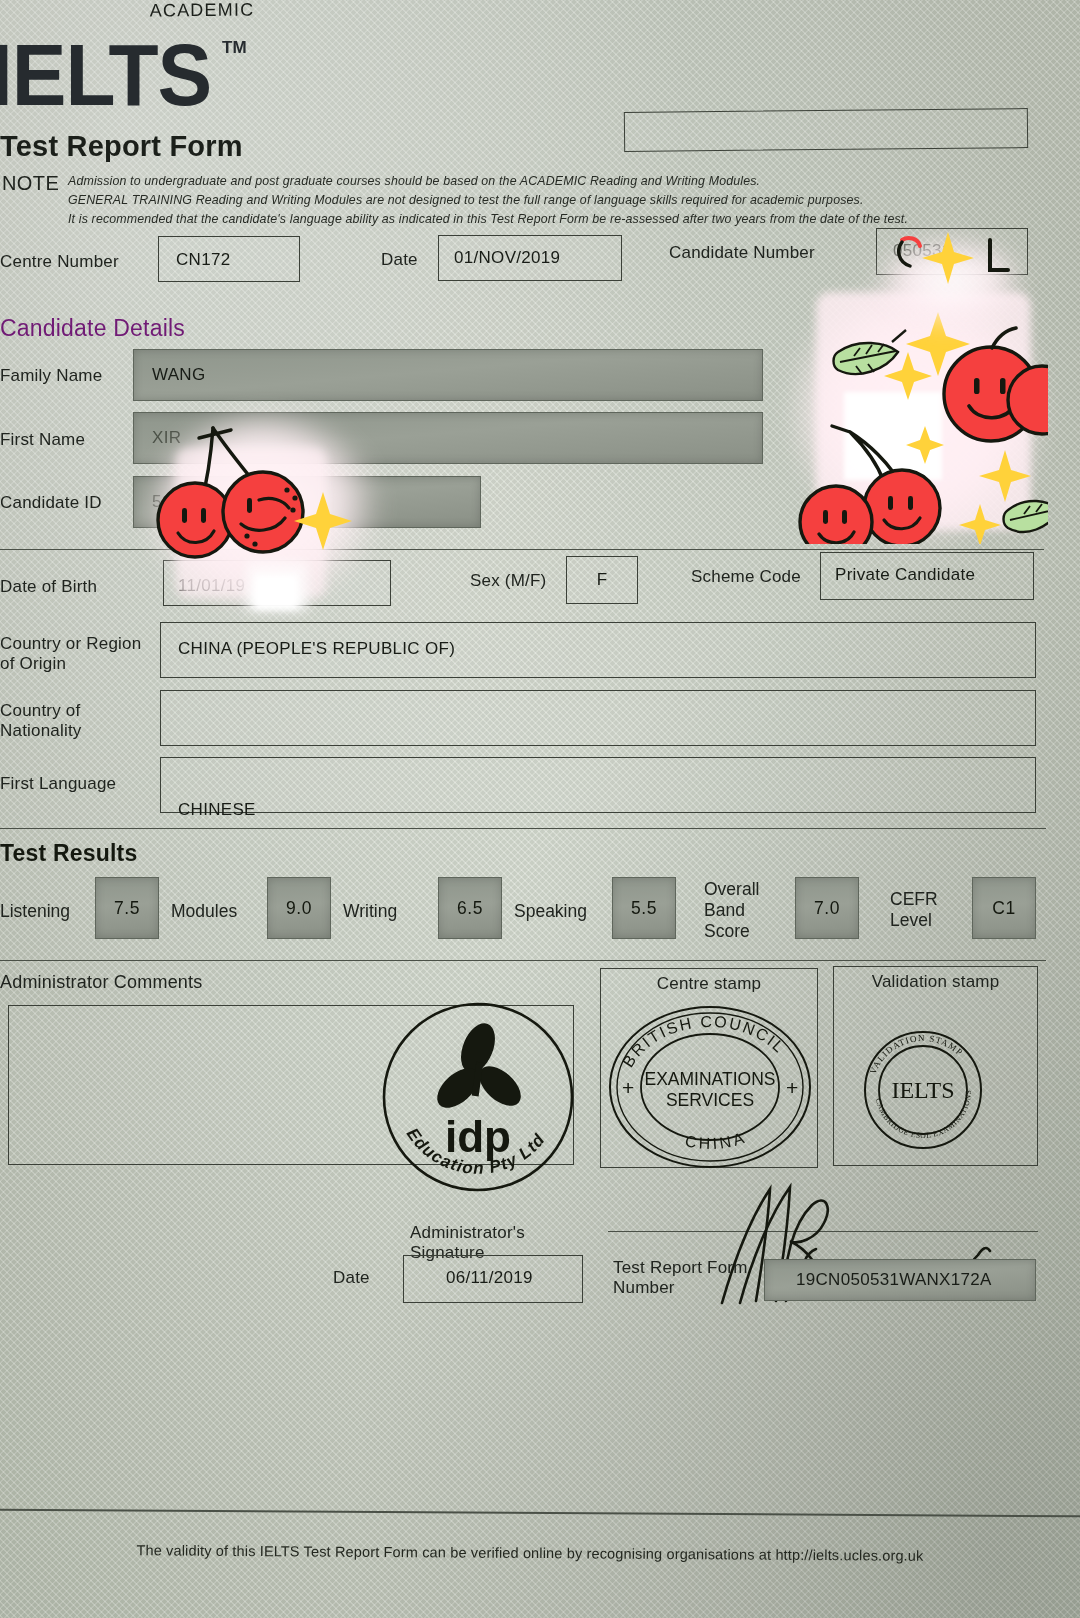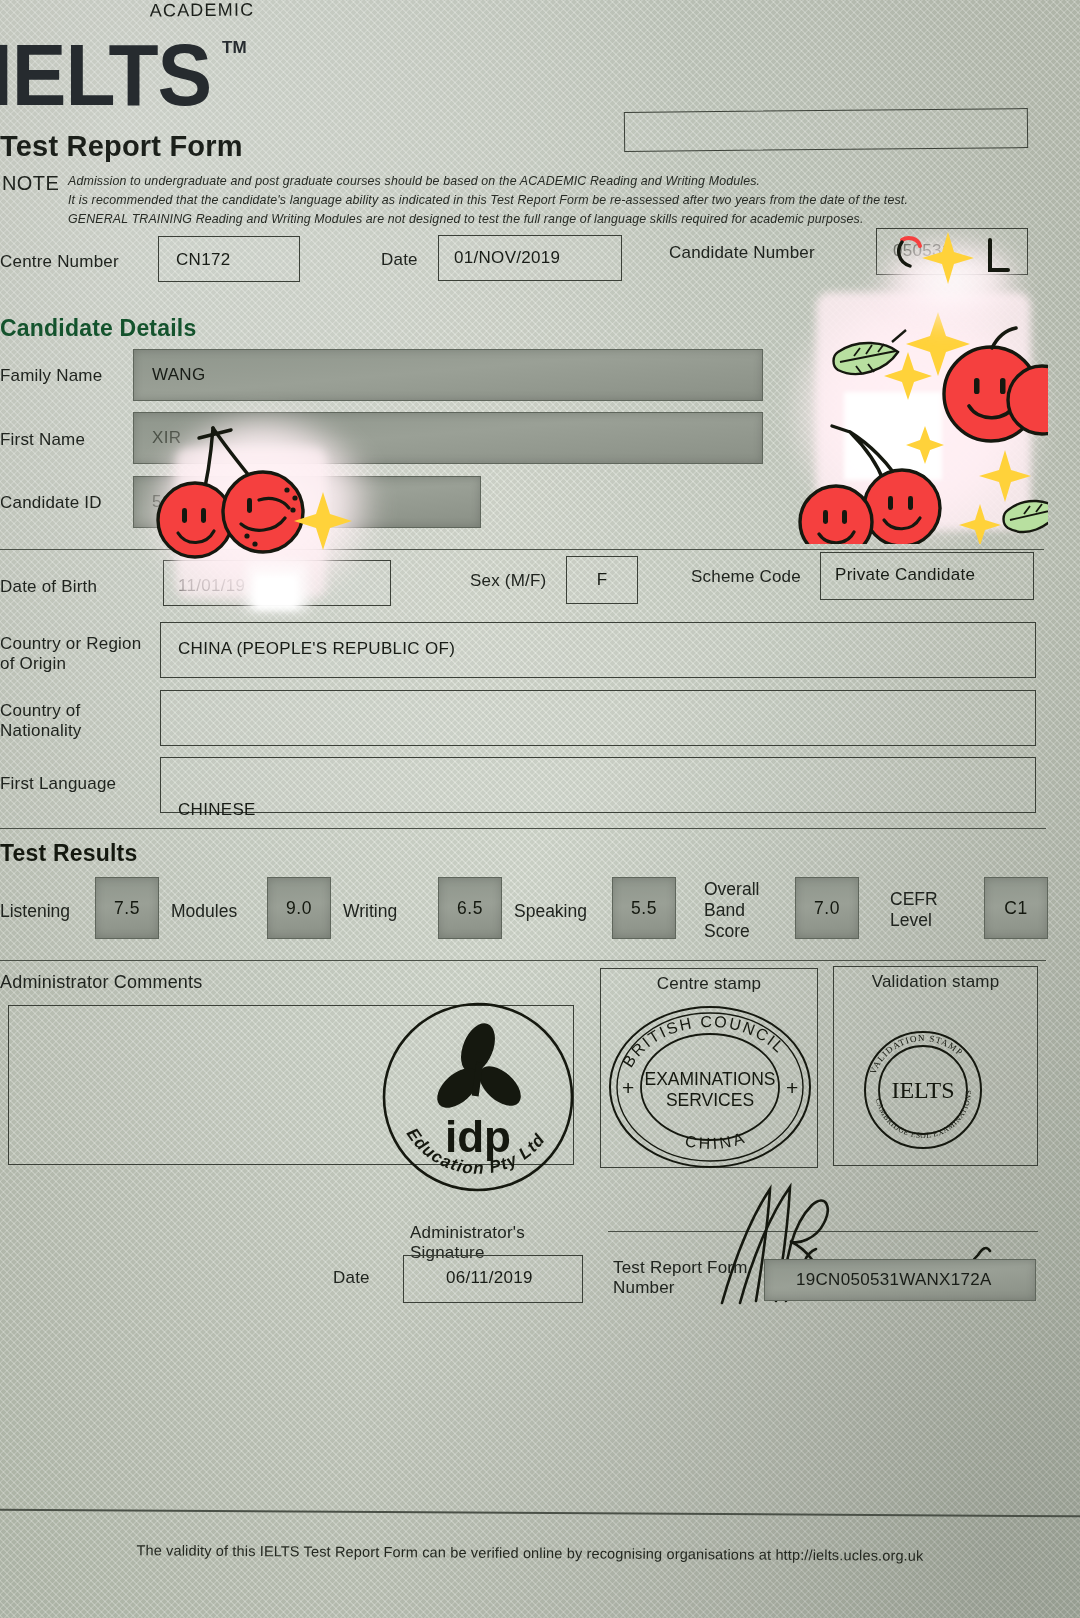--- a/index.html
+++ b/index.html
@@ -103,21 +103,21 @@
   #module-val { left: 624px; top: 120px; width: 404px; text-align: center;
                 font-size: 18px; letter-spacing: 1.2px; color:#1b1f1a;
                 transform: rotate(-.55deg); }
 
   
   #centre-num-box { left: 158px; top: 236px; width: 142px; height: 46px; }
   #date-box       { left: 438px; top: 235px; width: 184px; height: 46px; }
   #cand-num-box   { left: 876px; top: 228px; width: 152px; height: 47px; }
 
   
-  #cand-details-title { left:0; top:315px; font-size:23px; font-weight:700; color:#14532d; }
+  #cand-details-title { left:0; top:315px; font-size:23px; font-weight:400; color:#701a75; }
 
   #family-name-field { left:133px; top:349px; width:630px; height:52px; }
   #first-name-field  { left:133px; top:412px; width:630px; height:52px; }
   #cand-id-field     { left:133px; top:476px; width:348px; height:52px; }
 
   #divider-1 { left:0; top:549px; width:1044px; }
 
   #dob-box        { left:163px; top:560px; width:228px; height:46px; }
   #sex-box        { left:566px; top:556px; width:72px; height:48px; }
   #scheme-box     { left:820px; top:552px; width:214px; height:48px; }
@@ -188,22 +188,22 @@
 
 <div class="sheet">
 
   <div id="ielts-logo">IELTS</div>
   <div id="tm-mark">TM</div>
   <div id="trf-title">Test Report Form</div>
 
   <div id="note-key">NOTE</div>
   <div id="note-body">
     <div>Admission to undergraduate and post graduate courses should be based on the ACADEMIC Reading and Writing Modules.</div>
+    <div>GENERAL TRAINING Reading and Writing Modules are not designed to test the full range of language skills required for academic purposes.</div>
     <div>It is recommended that the candidate's language ability as indicated in this Test Report Form be re-assessed after two years from the date of the test.</div>
-    <div>GENERAL TRAINING Reading and Writing Modules are not designed to test the full range of language skills required for academic purposes.</div>
   </div>
 
   <div class="box" id="module-box"></div>
   <div id="module-val">ACADEMIC</div>
 
   <div class="lbl" style="left:0px; top:252px;">Centre Number</div>
   <div class="box" id="centre-num-box"></div>
   <div class="val" style="left:176px; top:250px;">CN172</div>
 
   <div class="lbl" style="left:381px; top:250px;">Date</div>
@@ -284,21 +284,21 @@
 
     <div class="score-label" style="left:704px; top:4px; white-space:pre-line; line-height:1.2;">Overall
 Band
 Score</div>
     <div class="shaded score-chip" style="left:795px; top:2px;">
       <span class="sv">7.0</span>
     </div>
 
     <div class="score-label" style="left:890px; top:14px; white-space:pre-line; line-height:1.2;">CEFR
 Level</div>
-    <div class="shaded score-chip" style="left:972px; top:2px;margin-left:12px;">
+    <div class="shaded score-chip" style="left:972px; top:2px;">
       <span class="sv">C1</span>
     </div>
   </div>
 
   <div class="rule" id="divider-3"></div>
 
   <div class="lbl" id="admin-comments-title">Administrator Comments</div>
   <div class="box" id="admin-comments-box"></div>
   <div class="val" style="left:24px; top:1018px;"></div>
 

